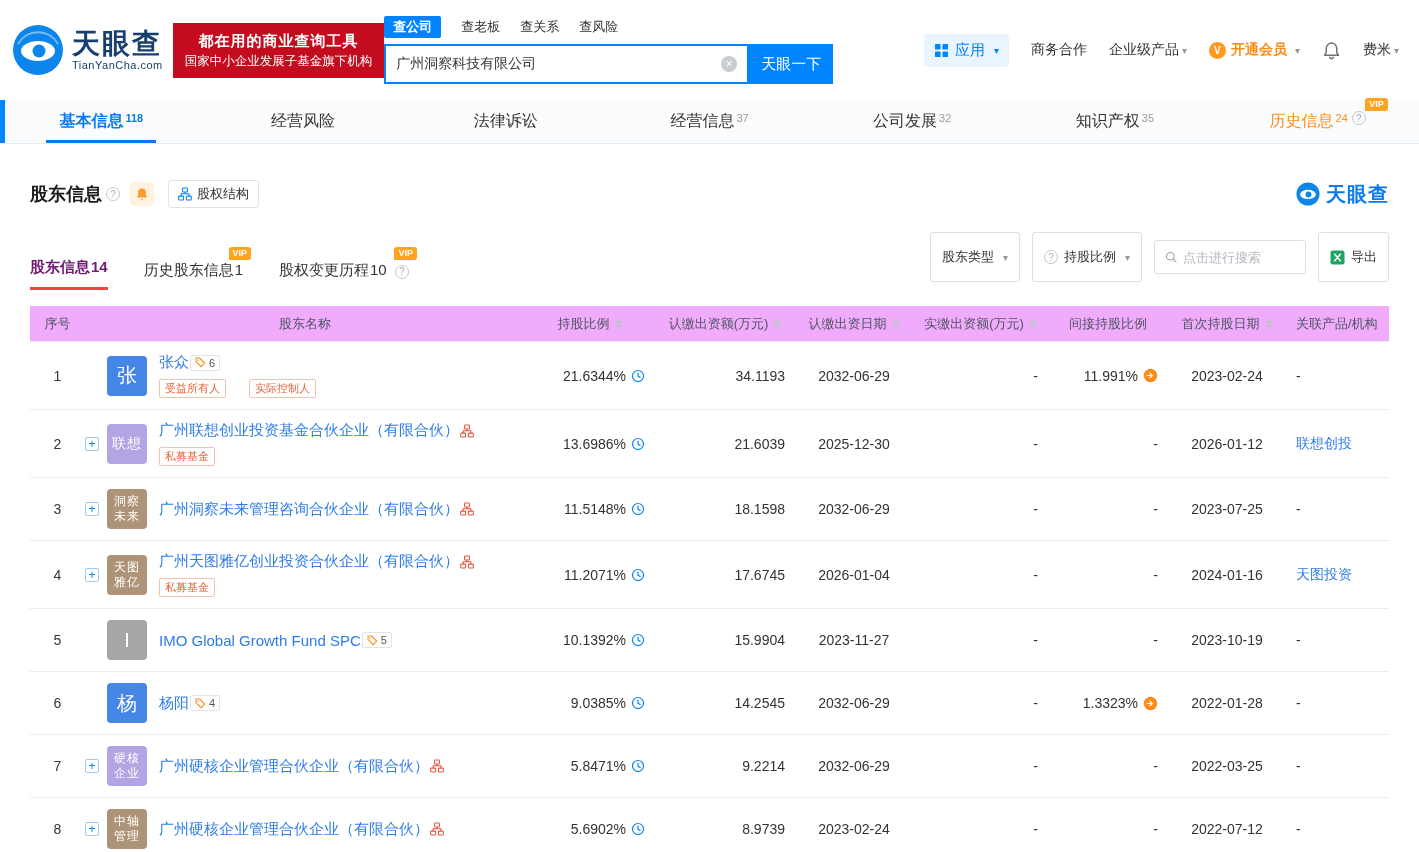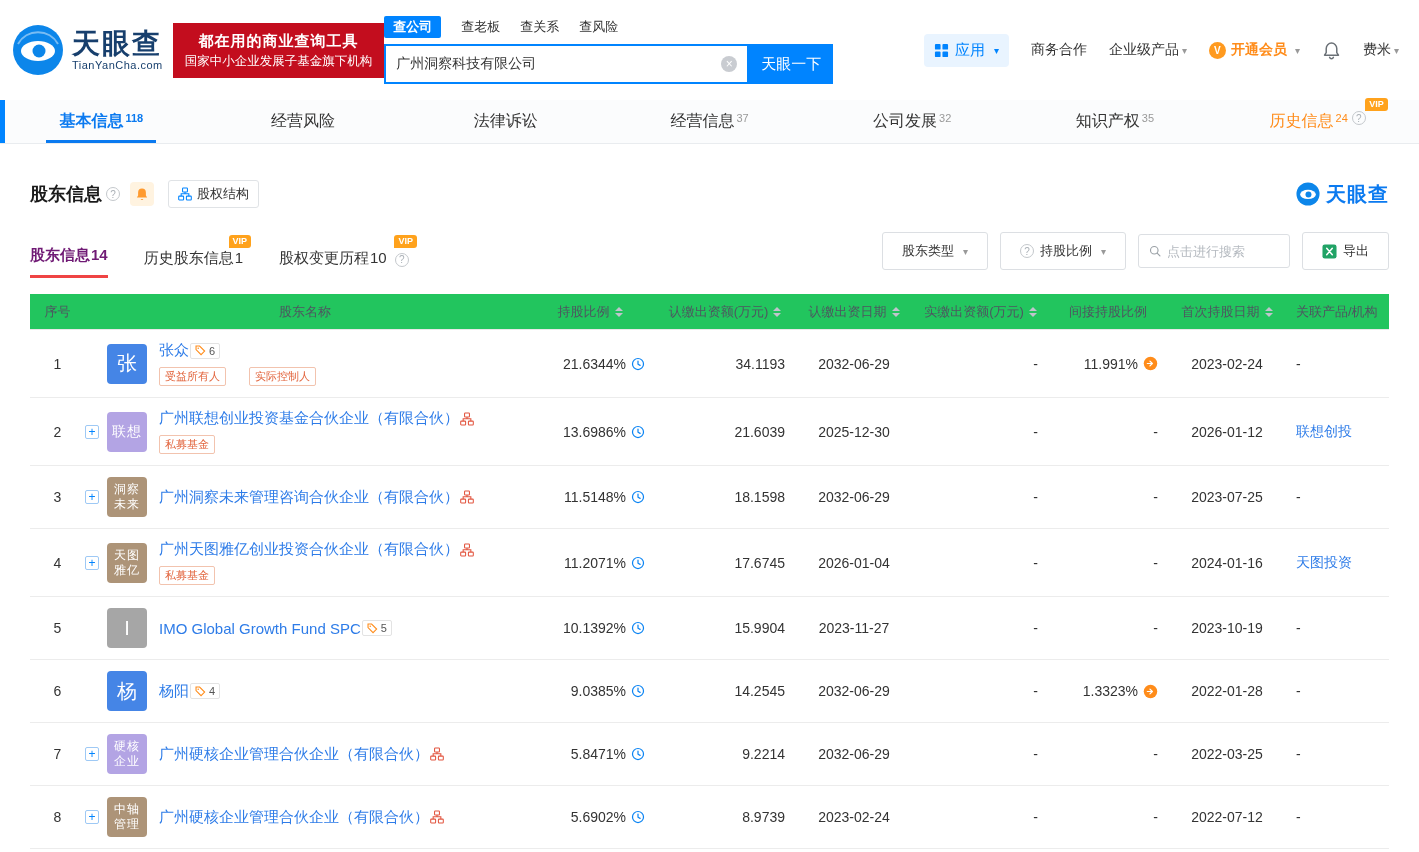--- a/index.html
+++ b/index.html
@@ -67,32 +67,32 @@
   .brand-right { margin-left:auto; display:flex; align-items:center; gap:6px; cursor:pointer; }
   .brand-right-text { font-size:20px; font-weight:bold; color:#0b7af0; letter-spacing:1px; }
 
   
   .subtab-row { display:flex; align-items:flex-end; margin:24px 30px 0; }
   .subtab { position:relative; padding:14px 0 10px; margin-right:36px; font-size:15px; color:#333; cursor:pointer; }
   .subtab.active { color:#701a75; font-weight:bold; border-bottom:3px solid #ef4444; }
   .subtab .vip-badge { top:0; right:-8px; }
   .subtab-count { margin-left:1px; }
   .toolbar { margin-left:auto; display:flex; align-items:center; gap:12px; padding-bottom:8px; }
-  .tool-btn { height:38px; border:1px solid #dcdfe3; border-radius:3px; background:#fff; padding:0 19px;
+  .tool-btn { height:50px; border:1px solid #dcdfe3; border-radius:3px; background:#fff; padding:0 11px;
     display:inline-flex; align-items:center; gap:6px; font-size:13px; color:#333; cursor:pointer; }
   .tool-search { position:relative; height:34px; border:1px solid #dcdfe3; border-radius:3px; background:#fff;
     display:flex; align-items:center; padding:0 10px; width:152px; }
   .tool-search input { border:none; outline:none; width:100%; font-size:13px; color:#333; margin-left:6px;
     font-family:"Liberation Sans","DejaVu Sans",sans-serif; }
   .tool-search input::placeholder { color:#b4b9bf; }
 
   
   .table { margin:16px 30px 0; }
   .thead, .trow { display:grid; grid-template-columns:55px 440px 130px 140px 118px 135px 120px 118px 103px; }
-  .thead { background:#22c55e; height:36px; align-items:center; font-size:13px; color:#4e5560; border-bottom:1px solid #e8e8e8; }
+  .thead { background:#f0abfc; height:36px; align-items:center; font-size:13px; color:#4e5560; border-bottom:1px solid #e8e8e8; }
   .th { display:flex; align-items:center; justify-content:center; }
   .th.c-left { justify-content:flex-start; padding-left:10px; }
   .sort { display:inline-flex; flex-direction:column; gap:2px; margin-left:5px; }
   .sort i { width:0; height:0; border-left:4px solid transparent; border-right:4px solid transparent; }
   .sort .up { border-bottom:4px solid #c0c4cc; }
   .sort .down { border-top:4px solid #c0c4cc; }
   .trow { border-bottom:1px solid #ececec; align-items:center; padding:11px 0; min-height:62px; }
   .td { font-size:14px; color:#333; }
   .c-center { text-align:center; justify-self:stretch; }
   .c-right { text-align:right; padding-right:10px; display:flex; align-items:center; justify-content:flex-end; gap:5px; }

